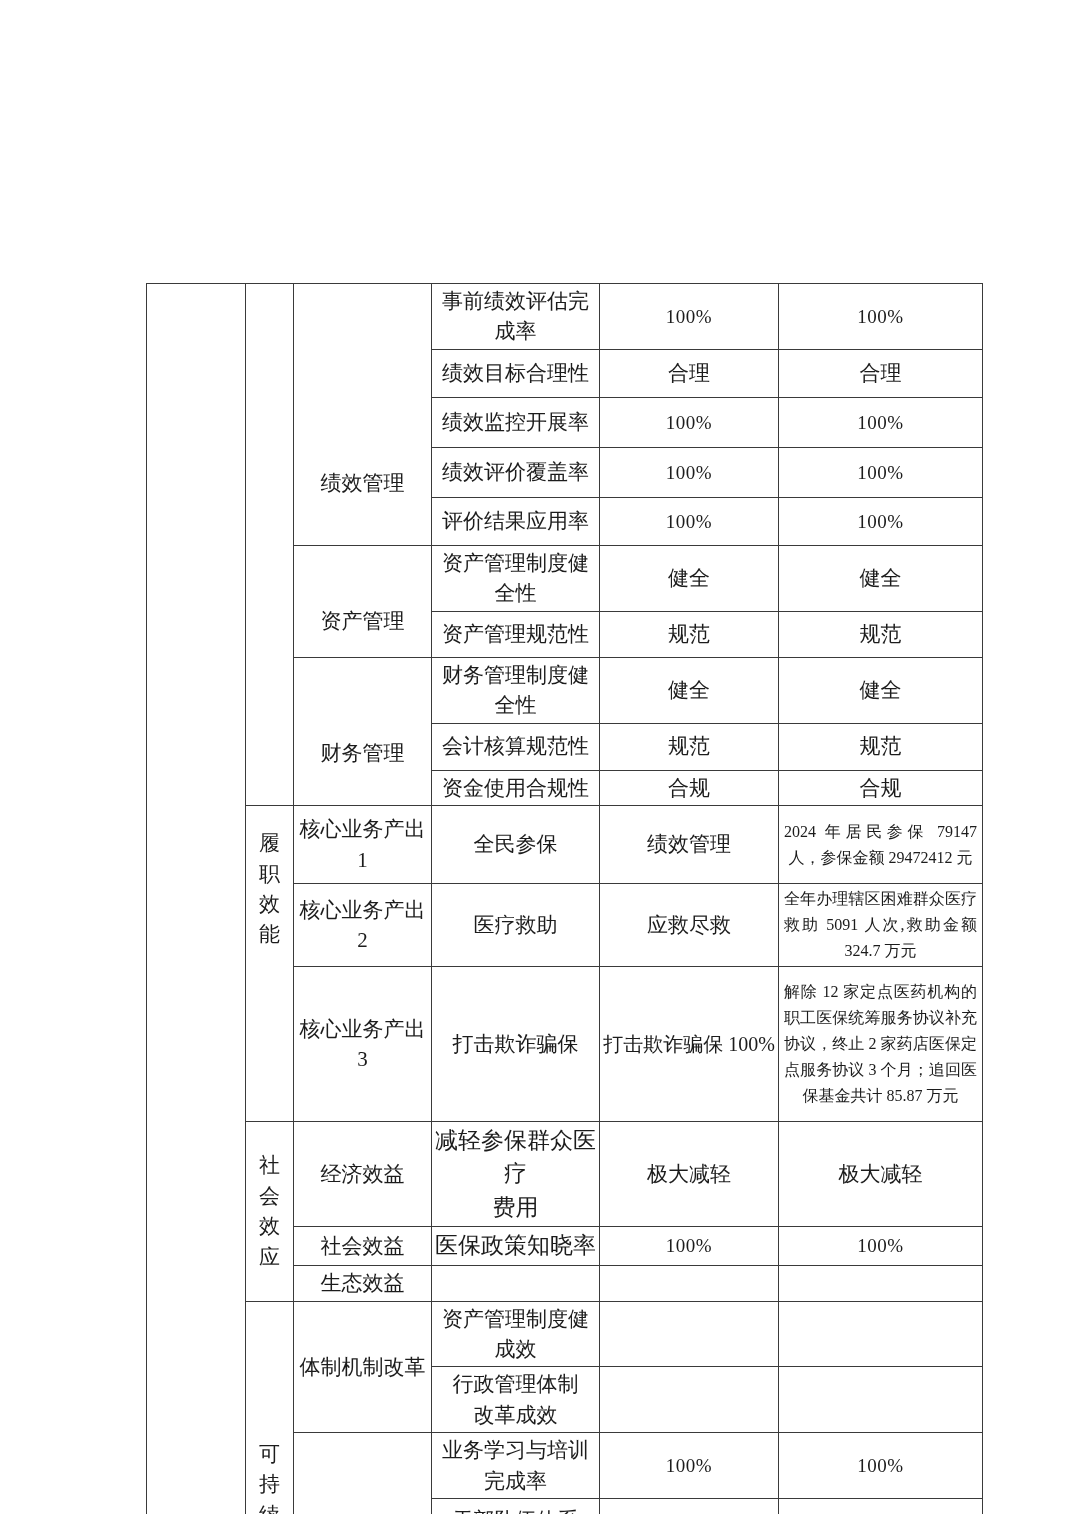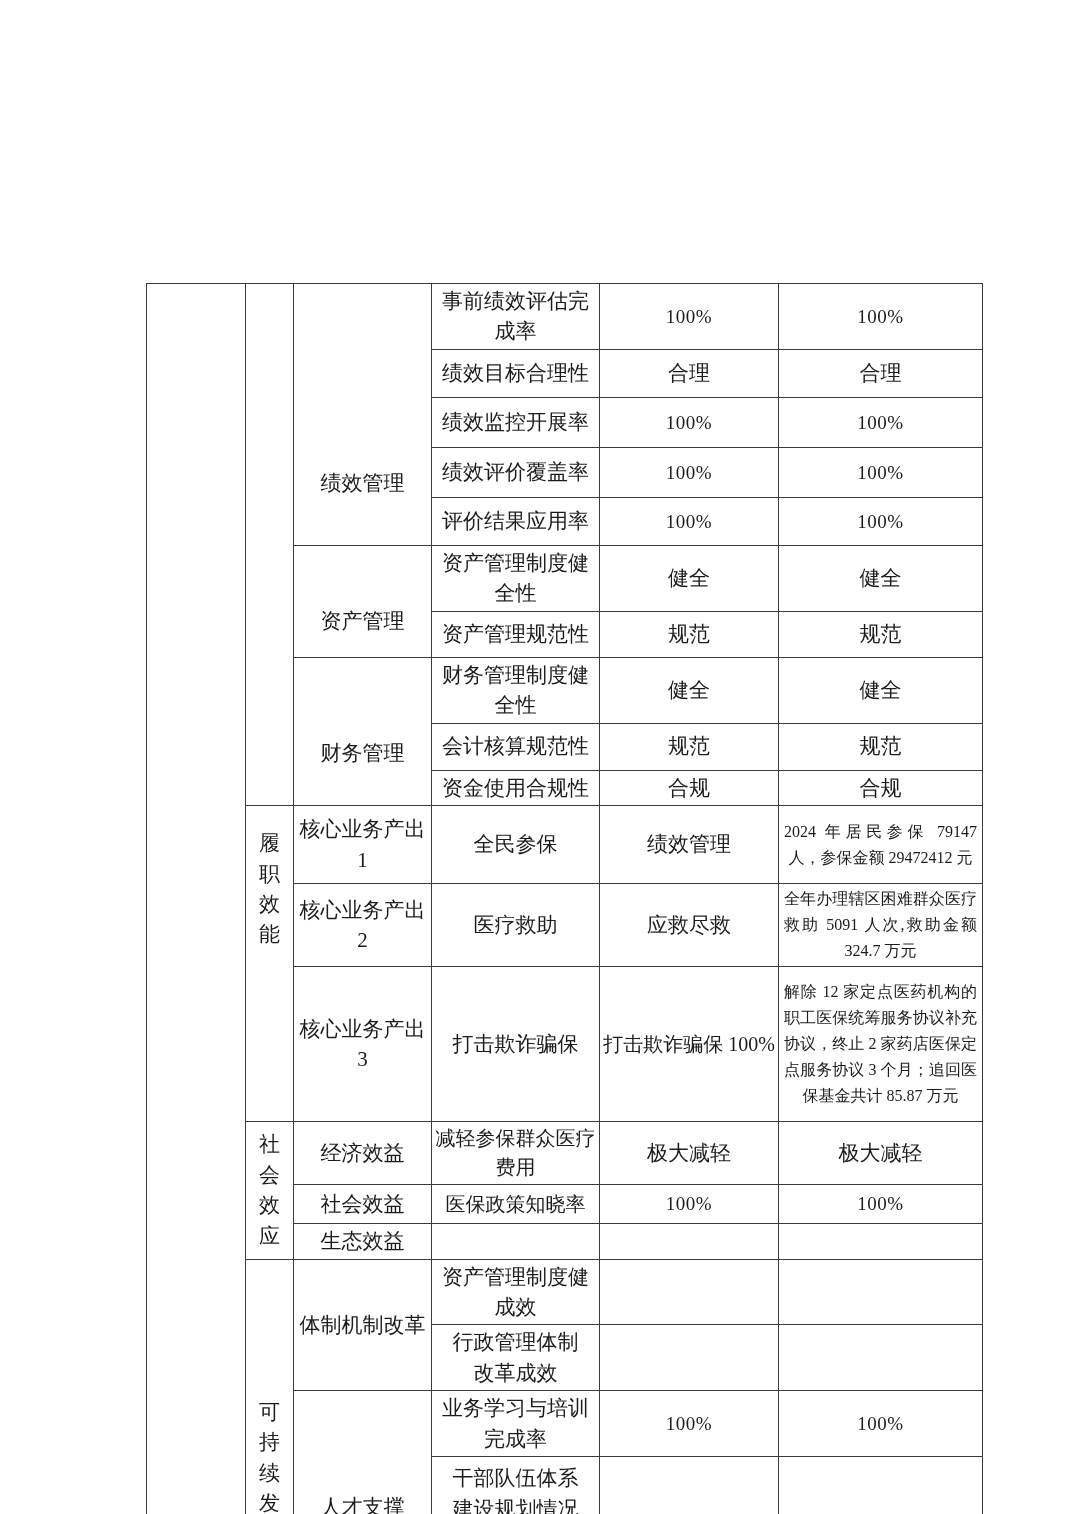--- a/index.html
+++ b/index.html
@@ -24,21 +24,21 @@
     vertical-align:middle;
     font-size:21px;
     line-height:1.45;
     padding:2px 3px;
     white-space:pre-line;
     overflow:hidden;
     font-family:"Liberation Serif","DejaVu Serif",serif;
     color:#1c1c1c;
   }
   td.num{font-size:19px;letter-spacing:0.5px;}
-  td.small{font-size:20px;}
+  td.small{font-size:23px;}
   td.just{
     font-size:16px;
     line-height:26px;
     text-align:justify;
     text-align-last:center;
     text-justify:inter-character;
     white-space:normal;
     padding:2px 5px;
     margin-left:16px;
   }

